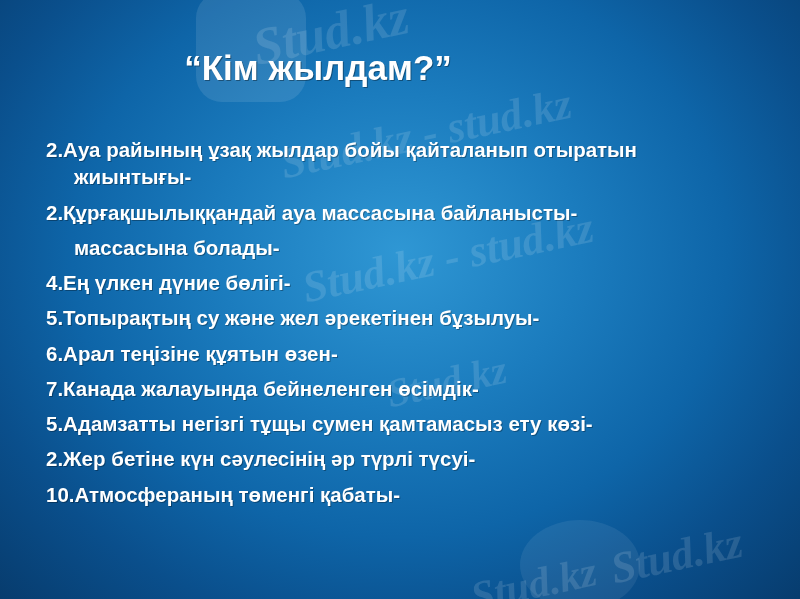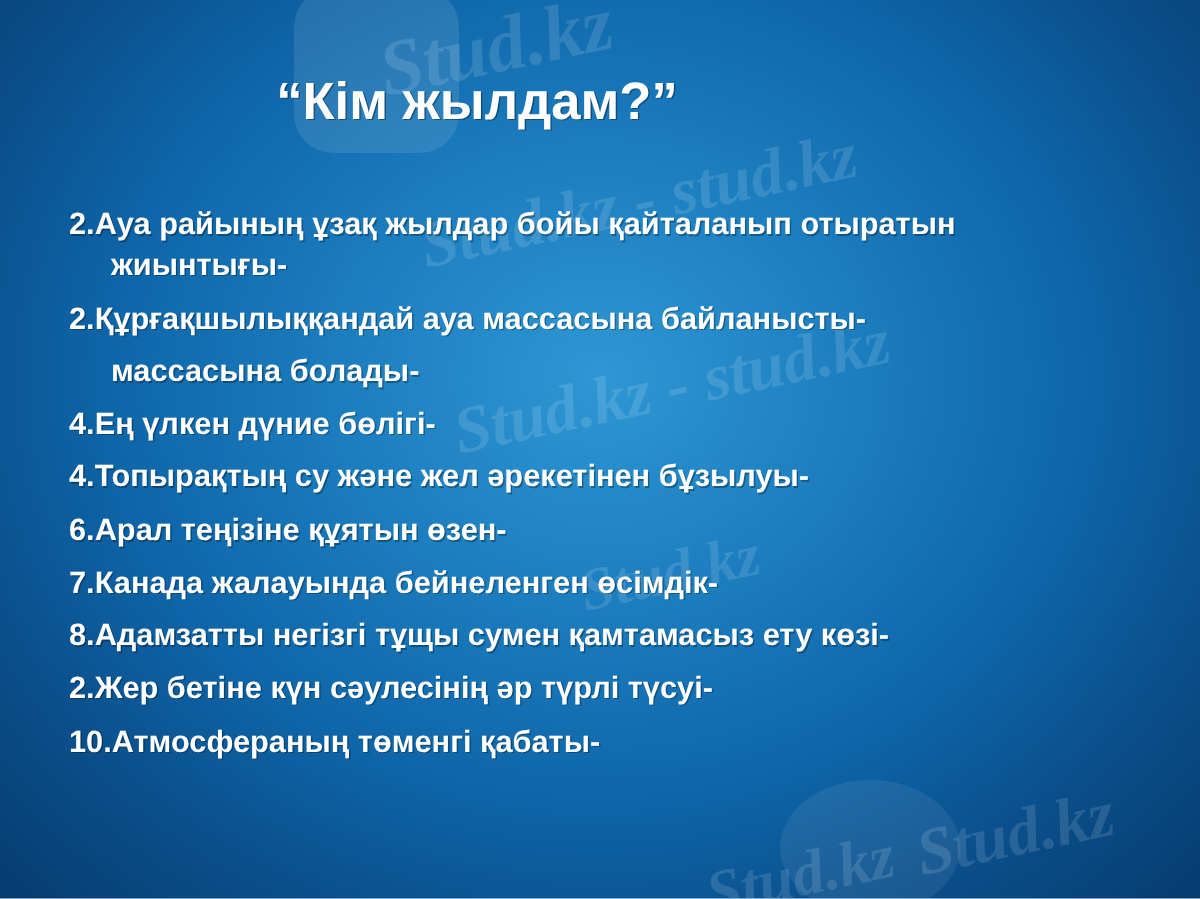--- a/index.html
+++ b/index.html
@@ -114,30 +114,30 @@
     <div class="item">
       <span>2.Құрғақшылыққандай ауа массасына байланысты-</span>
     </div>
     <div class="item">
       <span class="cont">массасына болады-</span>
     </div>
     <div class="item">
       <span>4.Ең үлкен дүние бөлігі-</span>
     </div>
     <div class="item">
-      <span>4.Топырақтың су және жел әрекетінен бұзылуы-</span>
+      <span>5.Топырақтың су және жел әрекетінен бұзылуы-</span>
     </div>
     <div class="item">
       <span>6.Арал теңізіне құятын өзен-</span>
     </div>
     <div class="item">
       <span>7.Канада жалауында бейнеленген өсімдік-</span>
     </div>
     <div class="item">
-      <span>8.Адамзатты негізгі тұщы сумен қамтамасыз ету көзі-</span>
+      <span>5.Адамзатты негізгі тұщы сумен қамтамасыз ету көзі-</span>
     </div>
     <div class="item">
       <span>2.Жер бетіне күн сәулесінің әр түрлі түсуі-</span>
     </div>
     <div class="item">
       <span>10.Атмосфераның төменгі қабаты-</span>
     </div>
   </div>
 
 </div>

